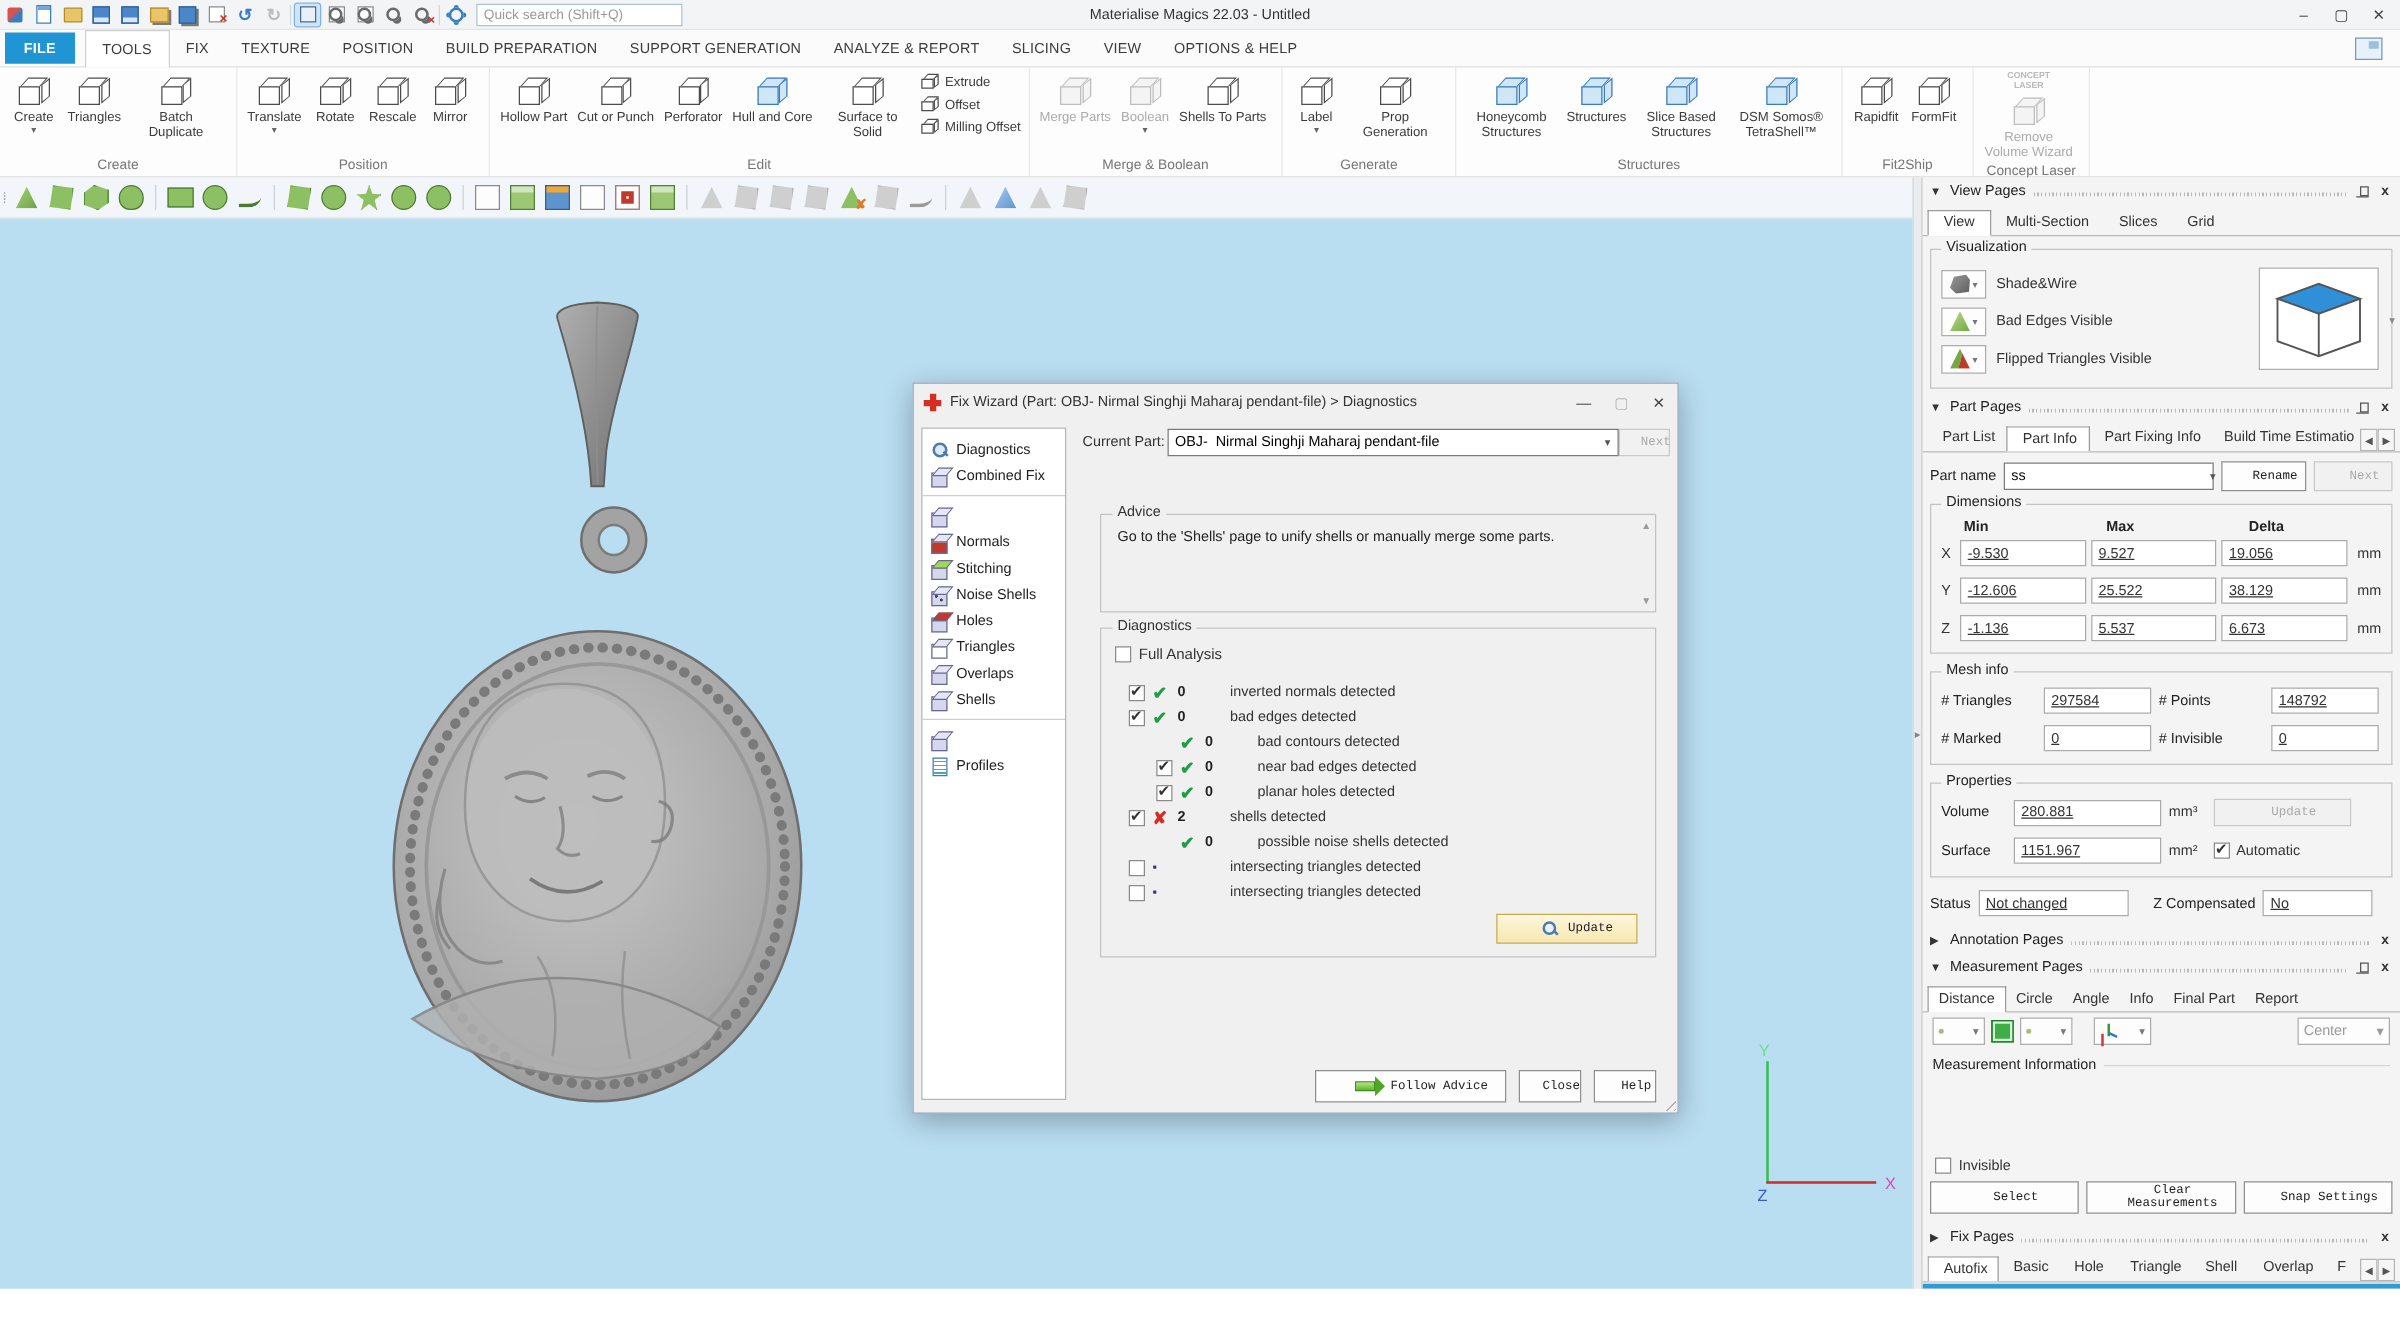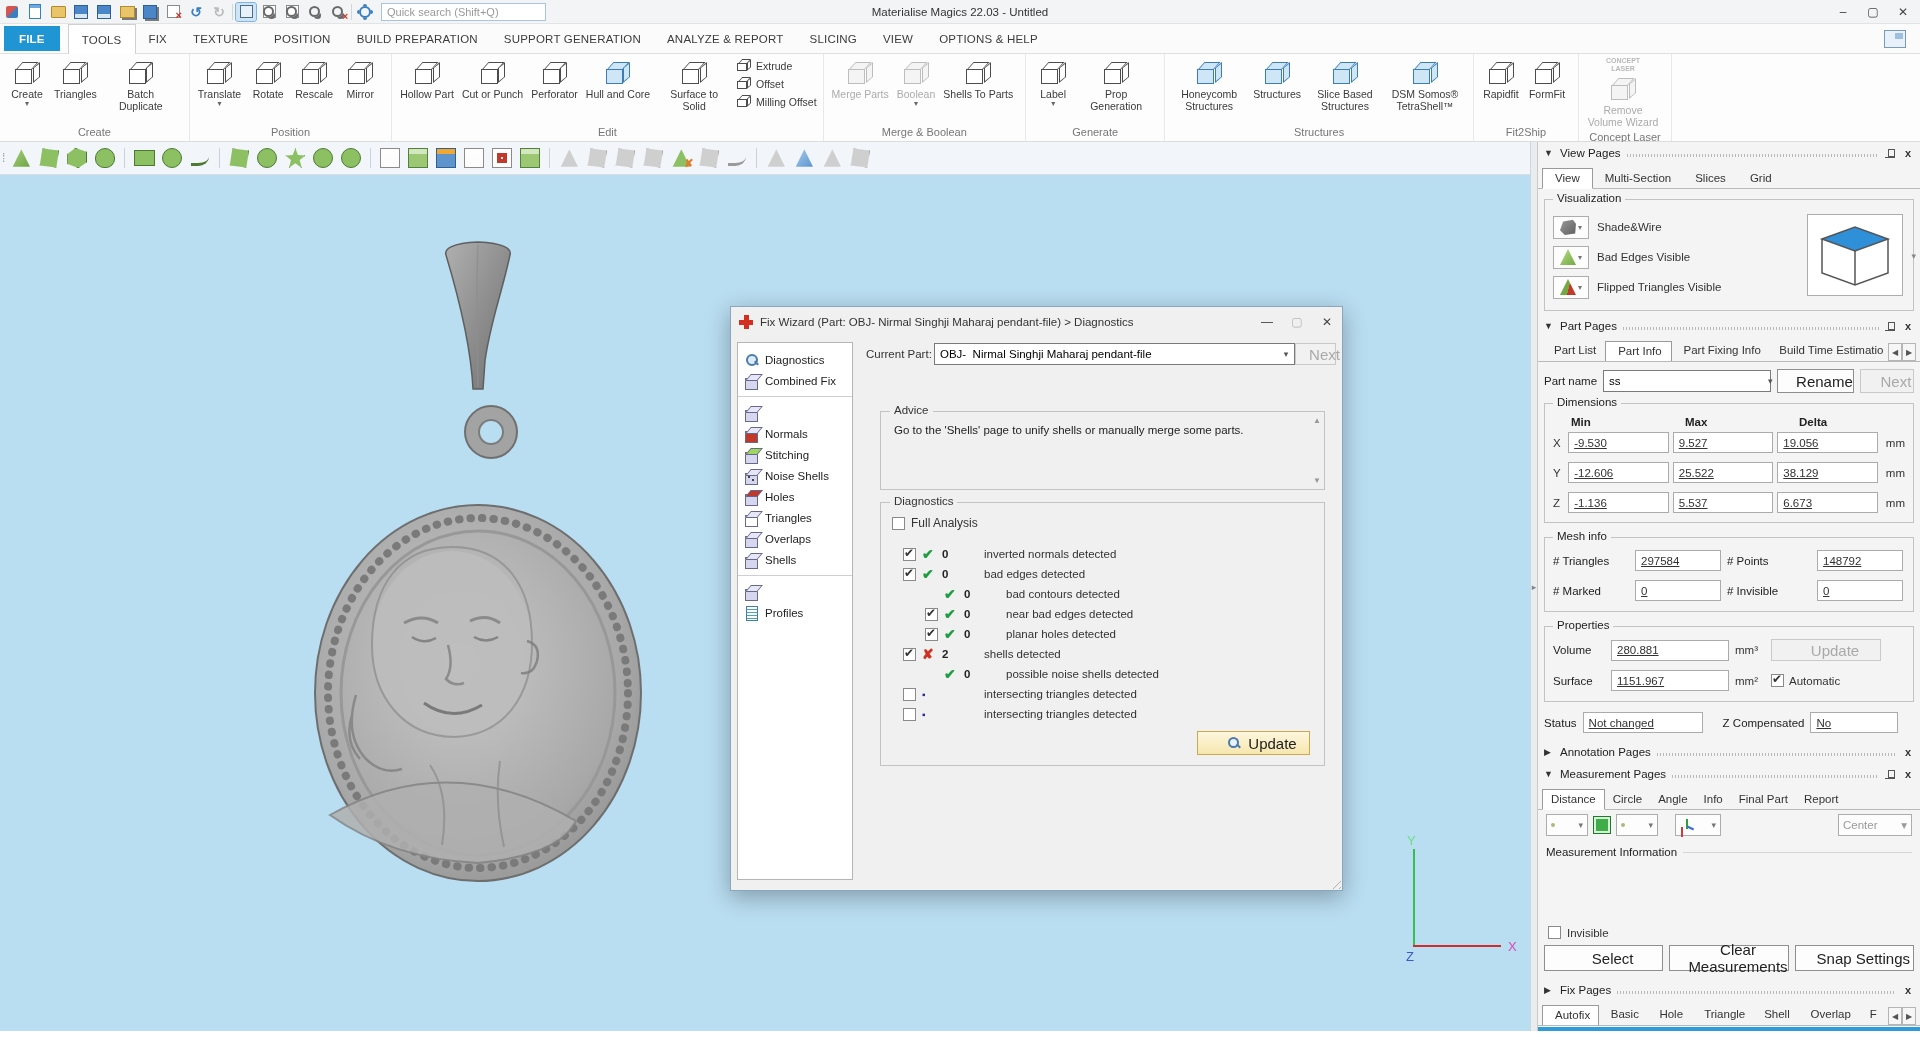--- a/index.html
+++ b/index.html
@@ -138,21 +138,21 @@
   .sicon[data-icon="cube-wire-icon"]::before { background:#fff; }
   .sicon[data-icon="profiles-icon"]::before { left:2px; top:1px; width:10px; height:13px; background:repeating-linear-gradient(#fff 0 2px,#49a8b8 2px 3px); border:1px solid #3f7fa8; }
   .sicon[data-icon="profiles-icon"]::after { display:none; }
   .dlg-main { position:absolute; left:128px; top:0; right:6px; bottom:0; }
   .cpart-row { display:flex; align-items:center; margin-top:6px; }
   .cpart-label { font-size:11.5px; margin-left:7px; width:68px; }
   .combo { position:relative; height:22px; background:#fff; border:1px solid #7a7a7a; display:flex; align-items:center; }
   .combo input { border:none; outline:none; flex:1; font-size:11.5px; padding:0 5px; font-family:"Liberation Sans",sans-serif; background:transparent; }
   .combo .ca { width:16px; text-align:center; color:#555; font-size:9px; }
   .cpart-combo { flex:1; margin-right:0;justify-content:flex-end; }
-  .btn { background:#fdfdfd; border:1px solid #8f8f8f; font-size:15px; color:#222; display:flex; align-items:center; justify-content:center; font-family:Liberation Sans, sans-serif;padding-left:18px; }
+  .btn { background:#fdfdfd; border:1px solid #8f8f8f; font-size:10px; color:#222; display:flex; align-items:center; justify-content:center; font-family:Liberation Mono, monospace;padding-left:18px; }
   .btn.dim { color:#a9a9a9; border-color:#c9c9c9; background:#f1f1f1; }
   .next-btn { width:41px; height:22px; }
   .gbox { position:absolute; border:1px solid #c3c3c3; }
   .gbox .glabel { position:absolute; top:-8px; left:9px; background:#f0f0f0; padding:0 4px; font-size:11.5px; color:#333; }
   .advice-box { left:21px; right:11px; top:74px; height:79px; }
   .advice-text { margin:12px 24px 0 13px; font-size:11.5px; color:#222; }
   .advice-scroll { position:absolute; right:3px; top:4px; bottom:4px; display:flex; flex-direction:column; justify-content:space-between; color:#999; font-size:8px; }
   .diag-box { left:21px; right:11px; top:165px; height:264px; }
   .full-analysis { display:flex; align-items:center; gap:6px; margin:13px 0 0 11px; font-size:12px; }
   .cb { width:13px; height:13px; background:#fff; border:1px solid #8a8a8a; position:relative; flex:none; }
@@ -1130,16 +1130,24 @@
               <span class="dcount"></span>
               <span class="dlabel">intersecting triangles detected</span>
             </div>
           </div>
         <button class="btn update-btn">
           <span class="mag-ico"></span>
           <span>Update</span>
         </button>
       </div>
 
+      <div class="dlg-bottom">
+        <button class="btn follow-btn">
+          <span class="garrow"></span>
+          <span>Follow Advice</span>
+        </button>
+        <button class="btn close-btn">Close</button>
+        <button class="btn help-btn">Help</button>
+      </div>
     </div>
   </div>
   <span class="resize-grip"></span>
 </div>
 
 </body></html>

